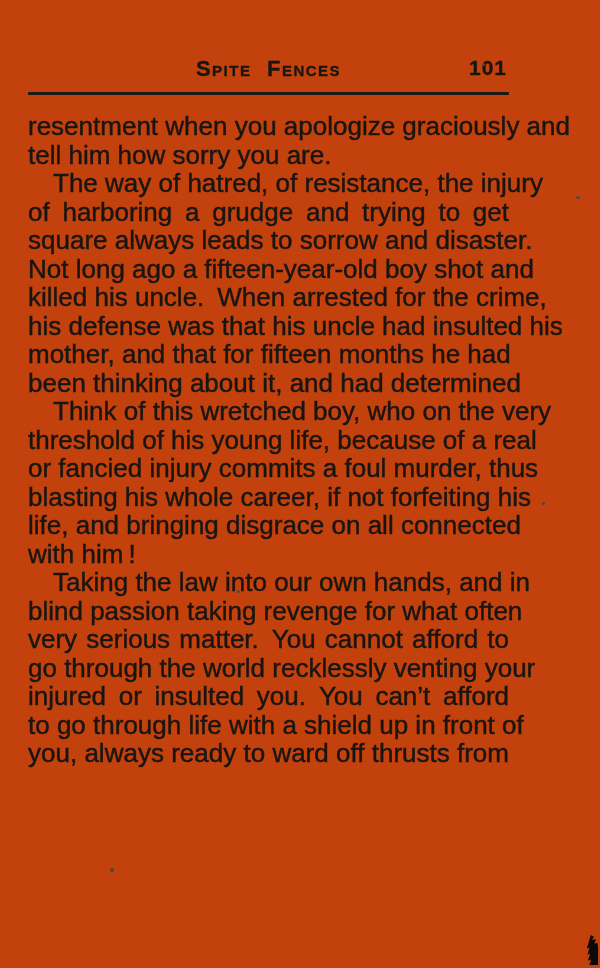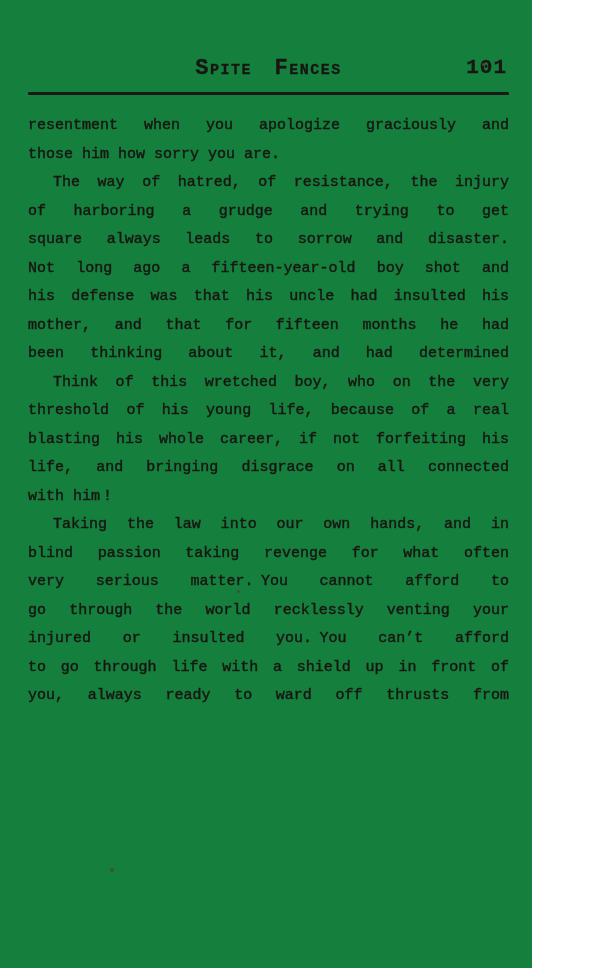--- a/index.html
+++ b/index.html
@@ -1,25 +1,25 @@
 <!DOCTYPE html>
 <html><head>
 <meta charset="utf-8">
 <style>
   html, body {
     margin: 0;
     padding: 0;
   }
   .page {
     position: relative;
-    width: 532px;
+    width: 600px;
     height: 968px;
-    background: #15803d;
+    background: #c2410c;
     overflow: hidden;
-    font-family: Liberation Mono, monospace;
+    font-family: Liberation Sans, sans-serif;
     color: #181512;
   }
   .column {
     position: absolute;
     left: 28px;
     top: 0;
     width: 481px;
   }
   .running-header {
     position: relative;
@@ -50,21 +50,21 @@
   .header-rule {
     position: relative;
     top: 0;
     width: 100%;
     height: 3px;
     background: #1b1815;
     border-radius: 1px;
   }
   .body-text {
     margin-top: 17px;
-    font-size: 15px;
+    font-size: 26px;
     line-height: 28.5px;
     -webkit-text-stroke: 0.42px currentColor;
   }
   .para {
     margin: 0;
   }
   .ln {
     text-align: justify;
     text-align-last: justify;
     white-space: nowrap;
@@ -102,36 +102,38 @@
       <div class="running-title">Spite Fences</div>
       <div class="folio">101</div>
     </div>
 
     <div class="header-rule"></div>
 
     <div class="body-text">
 
       <div class="para">
         <div class="ln">resentment when you apologize graciously and</div>
-        <div class="ln end">those him how sorry you are.</div>
+        <div class="ln end">tell him how sorry you are.</div>
       </div>
 
       <div class="para">
         <div class="ln first">The way of hatred, of resistance, the injury</div>
         <div class="ln">of harboring a grudge and trying to get</div>
         <div class="ln">square always leads to sorrow and disaster.</div>
         <div class="ln">Not long ago a fifteen-year-old boy shot and</div>
+        <div class="ln">killed his uncle. When arrested for the crime,</div>
         <div class="ln">his defense was that his uncle had insulted his</div>
         <div class="ln">mother, and that for fifteen months he had</div>
         <div class="ln">been thinking about it, and had determined</div>
       </div>
 
       <div class="para">
         <div class="ln first">Think of this wretched boy, who on the very</div>
         <div class="ln">threshold of his young life, because of a real</div>
+        <div class="ln">or fancied injury commits a foul murder, thus</div>
         <div class="ln">blasting his whole career, if not forfeiting his</div>
         <div class="ln">life, and bringing disgrace on all connected</div>
         <div class="ln end">with him !</div>
       </div>
 
       <div class="para">
         <div class="ln first">Taking the law into our own hands, and in</div>
         <div class="ln">blind passion taking revenge for what often</div>
         <div class="ln">very serious matter. You cannot afford to</div>
         <div class="ln">go through the world recklessly venting your</div>

